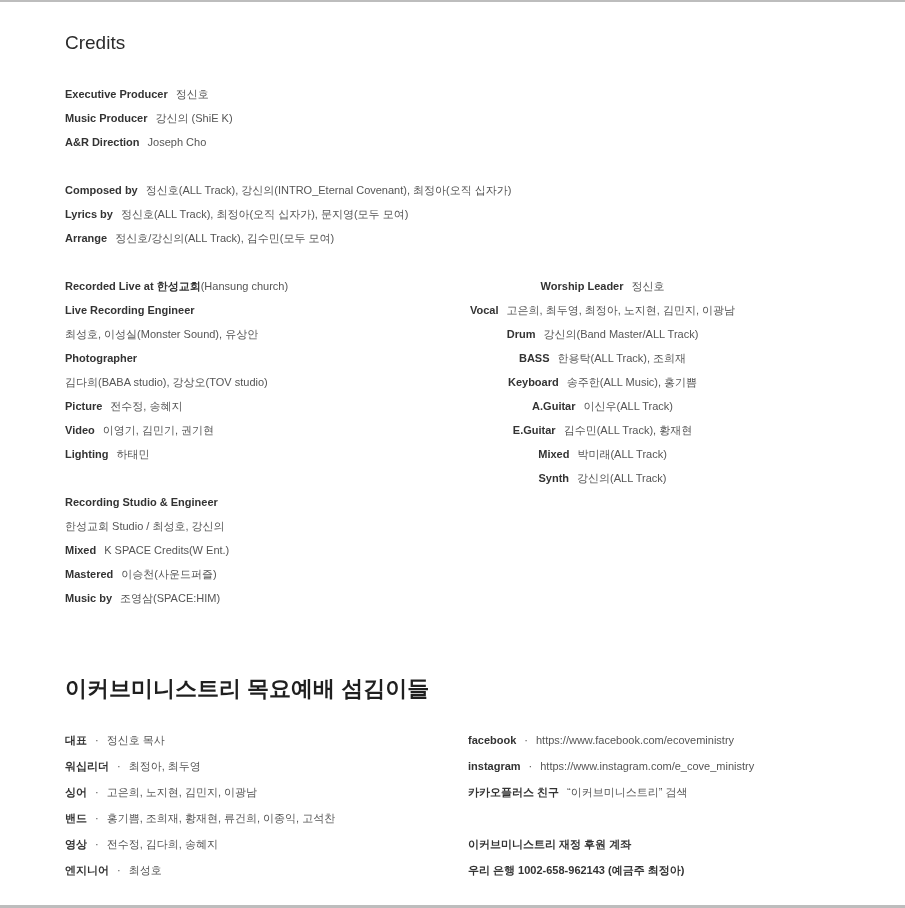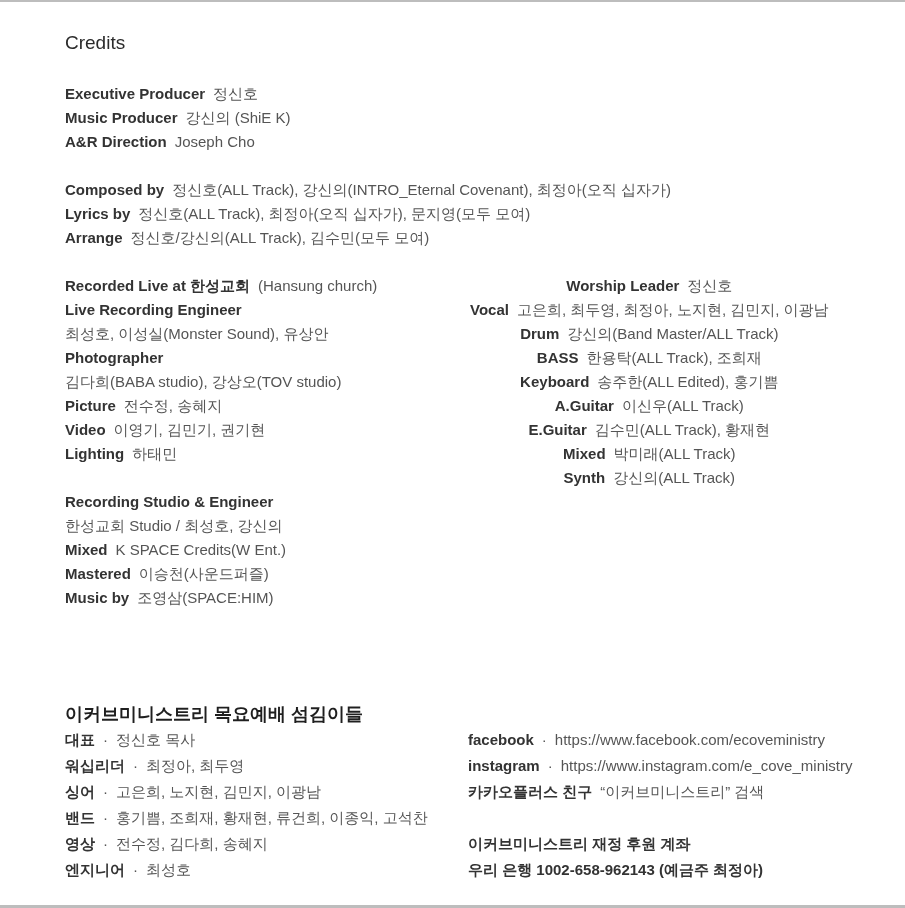--- a/index.html
+++ b/index.html
@@ -17,42 +17,41 @@
 
   .abs { position: absolute; white-space: nowrap; }
 
   .page-title {
     left: 65px; top: 32px;
     font-size: 19px;
     color: #2b2b2b;
   }
   .team-heading {
     left: 65px; top: 674px;
-    font-size: 18px;
+    font-size: 22px;
     font-weight: bold;
     color: #1f1f1f;
-    margin-top: 28px;
   }
 
-  .block { font-size: 15px; line-height: 24px; }
+  .block { font-size: 11px; line-height: 24px; }
   .block.wide-lh { line-height: 26px; }
 
   .block-producers   { left: 65px;  top: 82px;  }
   .block-composition { left: 65px;  top: 178px; }
   .block-live        { left: 65px;  top: 274px; }
   .block-band        { left: 470px; top: 274px; text-align: center; }
   .block-studio      { left: 65px;  top: 490px; }
   .block-team        { left: 65px;  top: 727px; }
   .block-contact     { left: 468px; top: 727px; }
 
   .label { font-weight: bold; color: #333333; margin-right: 8px; }
   .sep   { color: #555555; margin-right: 8px; }
   .value { color: #555555; }
   .label:empty, .sep:empty, .value:empty { display: none; }
-  .line.tight .label { margin-right: 8px; }
+  .line.tight .label { margin-right: 0; }
   .spacer-line { height: 26px; }
 </style>
 </head>
 <body>
 
 <div class="page">
   <div class="edge-strip top"></div>
   <div class="edge-strip bottom"></div>
 
   <div class="abs page-title">Credits</div>
@@ -115,21 +114,21 @@
     <div class="line">
       <span class="label">Vocal</span><span class="value">고은희, 최두영, 최정아, 노지현, 김민지, 이광남</span>
     </div>
     <div class="line">
       <span class="label">Drum</span><span class="value">강신의(Band Master/ALL Track)</span>
     </div>
     <div class="line">
       <span class="label">BASS</span><span class="value">한용탁(ALL Track), 조희재</span>
     </div>
     <div class="line">
-      <span class="label">Keyboard</span><span class="value">송주한(ALL Edited), 홍기쁨</span>
+      <span class="label">Keyboard</span><span class="value">송주한(ALL Music), 홍기쁨</span>
     </div>
     <div class="line">
       <span class="label">A.Guitar</span><span class="value">이신우(ALL Track)</span>
     </div>
     <div class="line">
       <span class="label">E.Guitar</span><span class="value">김수민(ALL Track), 황재현</span>
     </div>
     <div class="line">
       <span class="label">Mixed</span><span class="value">박미래(ALL Track)</span>
     </div>

